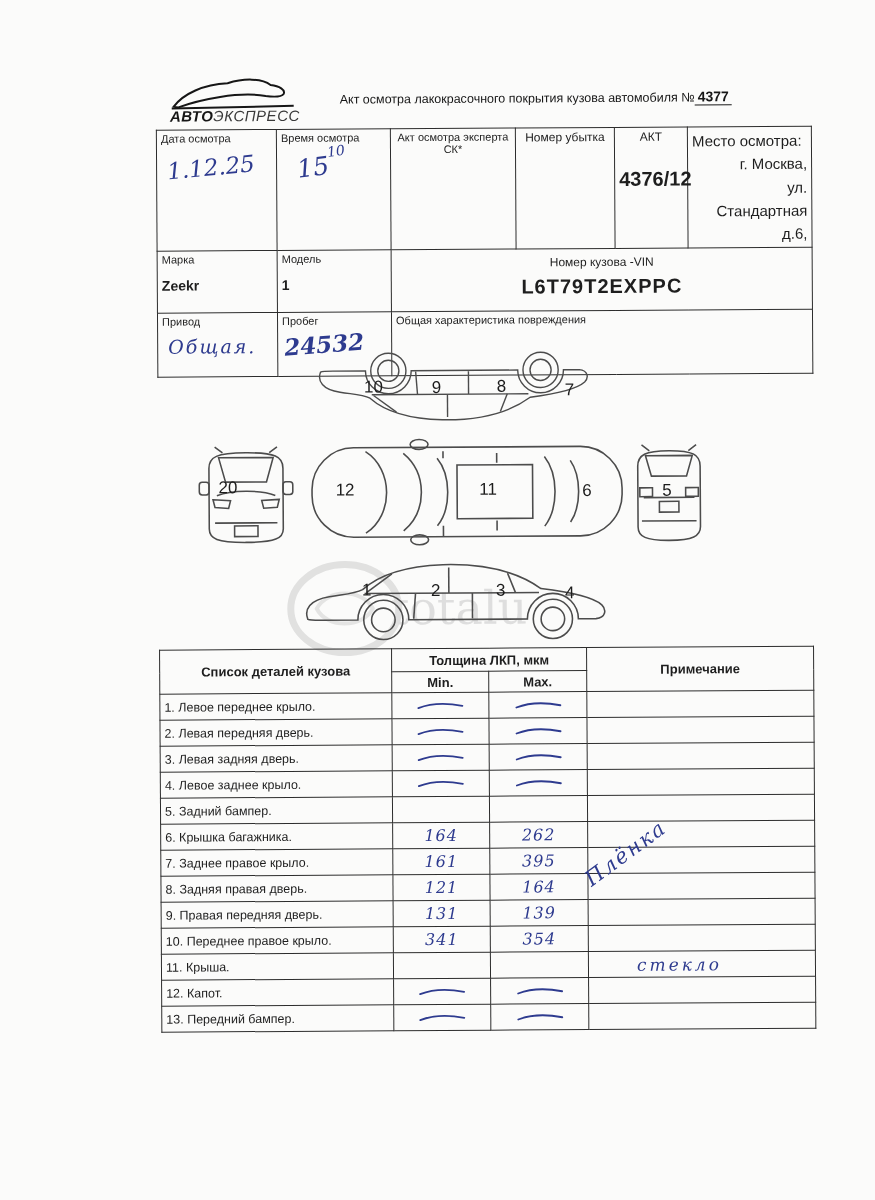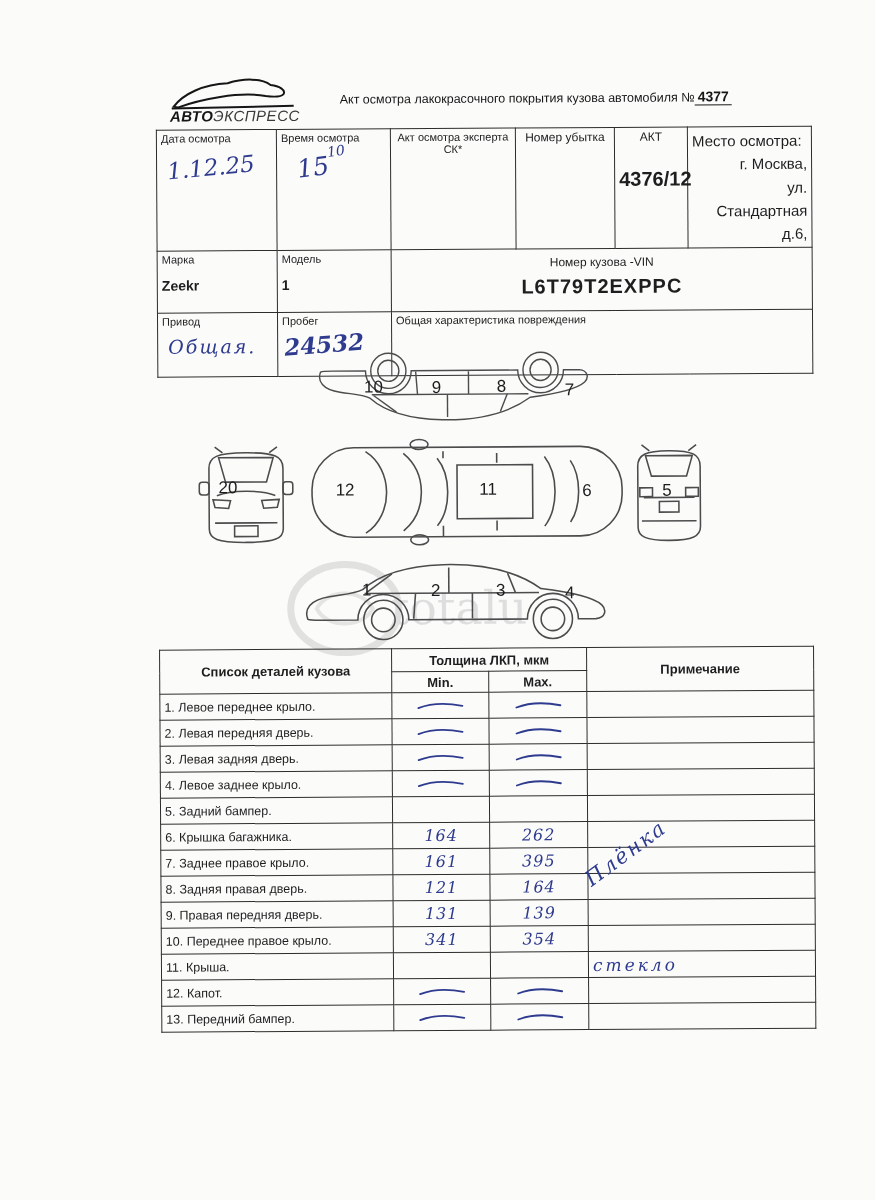--- a/index.html
+++ b/index.html
@@ -32,21 +32,21 @@
   .note-head{font-size:14.5px;}
 
   
   .hw{font-family:"DejaVu Serif",serif;font-style:italic;color:#2e3b8f;}
   .hw-date{font-size:23px;transform:rotate(-5deg);display:inline-block;margin:10px 0 0 6px;}
   .hw-time{font-size:25px;display:inline-block;margin:8px 0 0 16px;transform:rotate(-7deg);}
   .hw-time sup{font-size:14px;position:relative;top:-8px;}
   .hw-drive{font-size:19px;display:inline-block;margin:8px 0 0 6px;letter-spacing:2px;}
   .hw-mileage{font-size:23px;display:inline-block;margin:4px 0 0 2px;font-weight:bold;transform:rotate(-4deg);}
   .hw-val{font-size:16px;letter-spacing:1px;}
-  .hw-note{font-size:17px;letter-spacing:3px;text-align:left;display:inline-block;}
+  .hw-note{font-size:17px;letter-spacing:3px;text-align:left;display:inline-block;margin-left:44px;}
   .hw-diag{position:absolute;left:592px;top:868px;font-size:21px;letter-spacing:2px;transform:rotate(-36deg);transform-origin:left bottom;z-index:5;}
 
   .printed-b{font-weight:bold;font-size:14px;}
   .act-num{display:block;text-align:center;font-weight:bold;font-size:20px;margin-top:24px;}
   .place-cell{font-size:15px;line-height:1.55;}
   .place-lines{text-align:right;}
   .vin-label{display:block;text-align:center;font-size:12px;margin-top:4px;}
   .vin-value{display:block;text-align:center;font-weight:bold;font-size:20px;letter-spacing:1px;margin-top:6px;}
 
   

